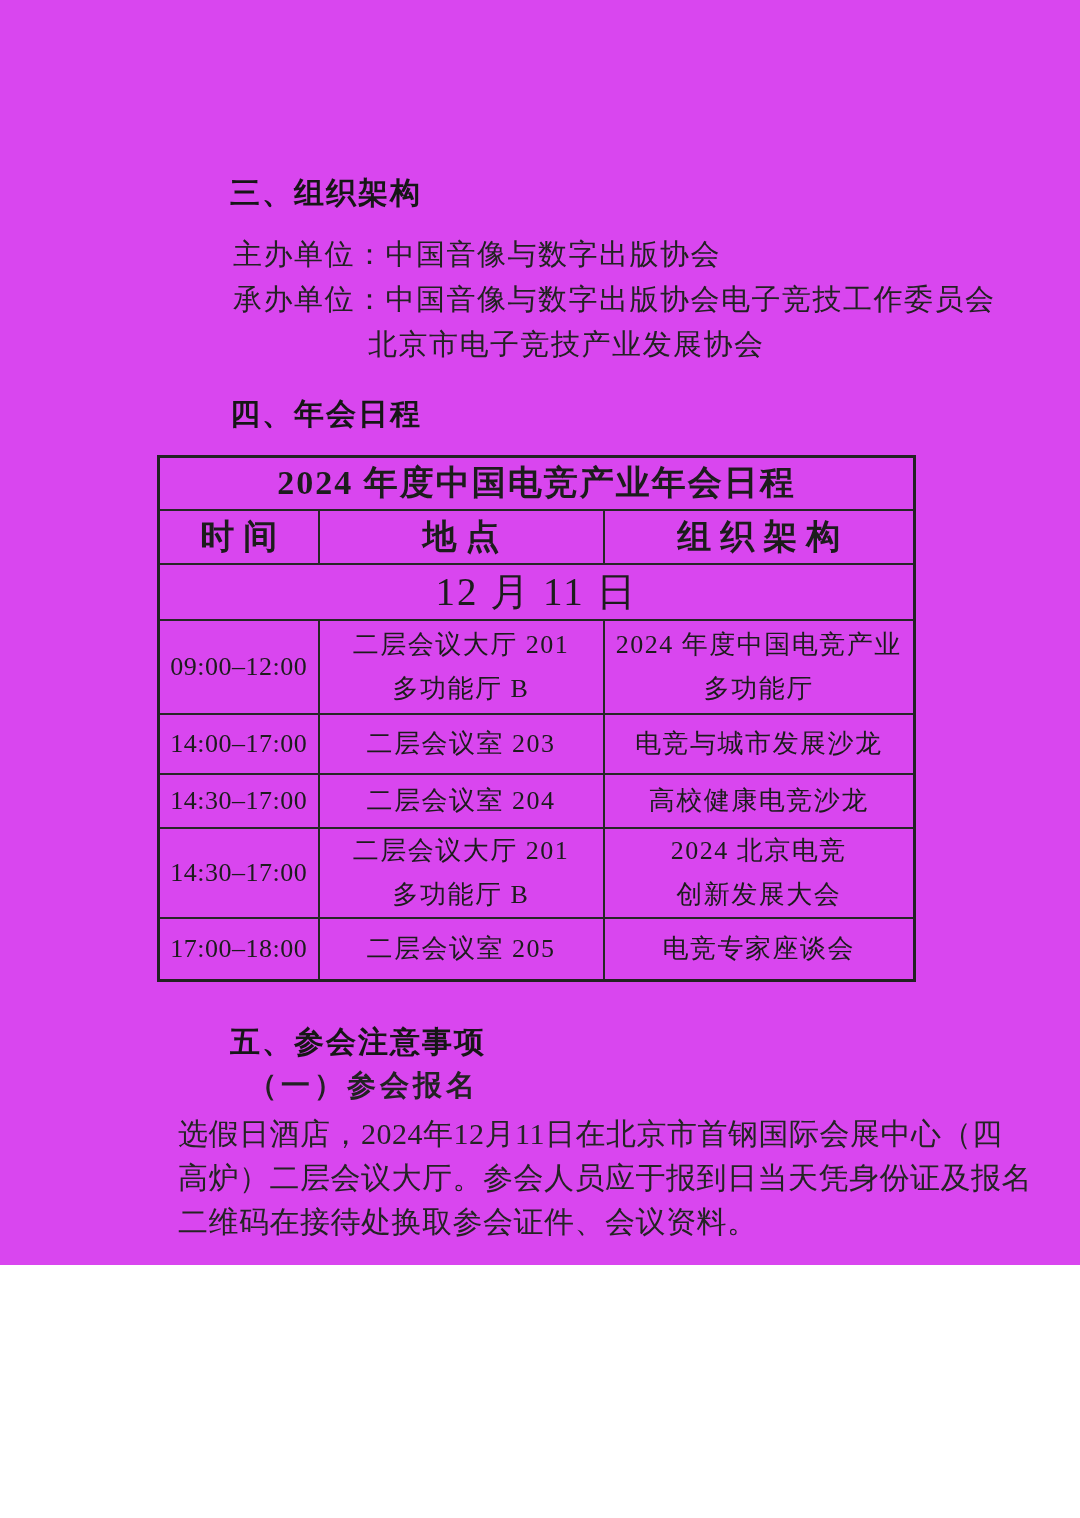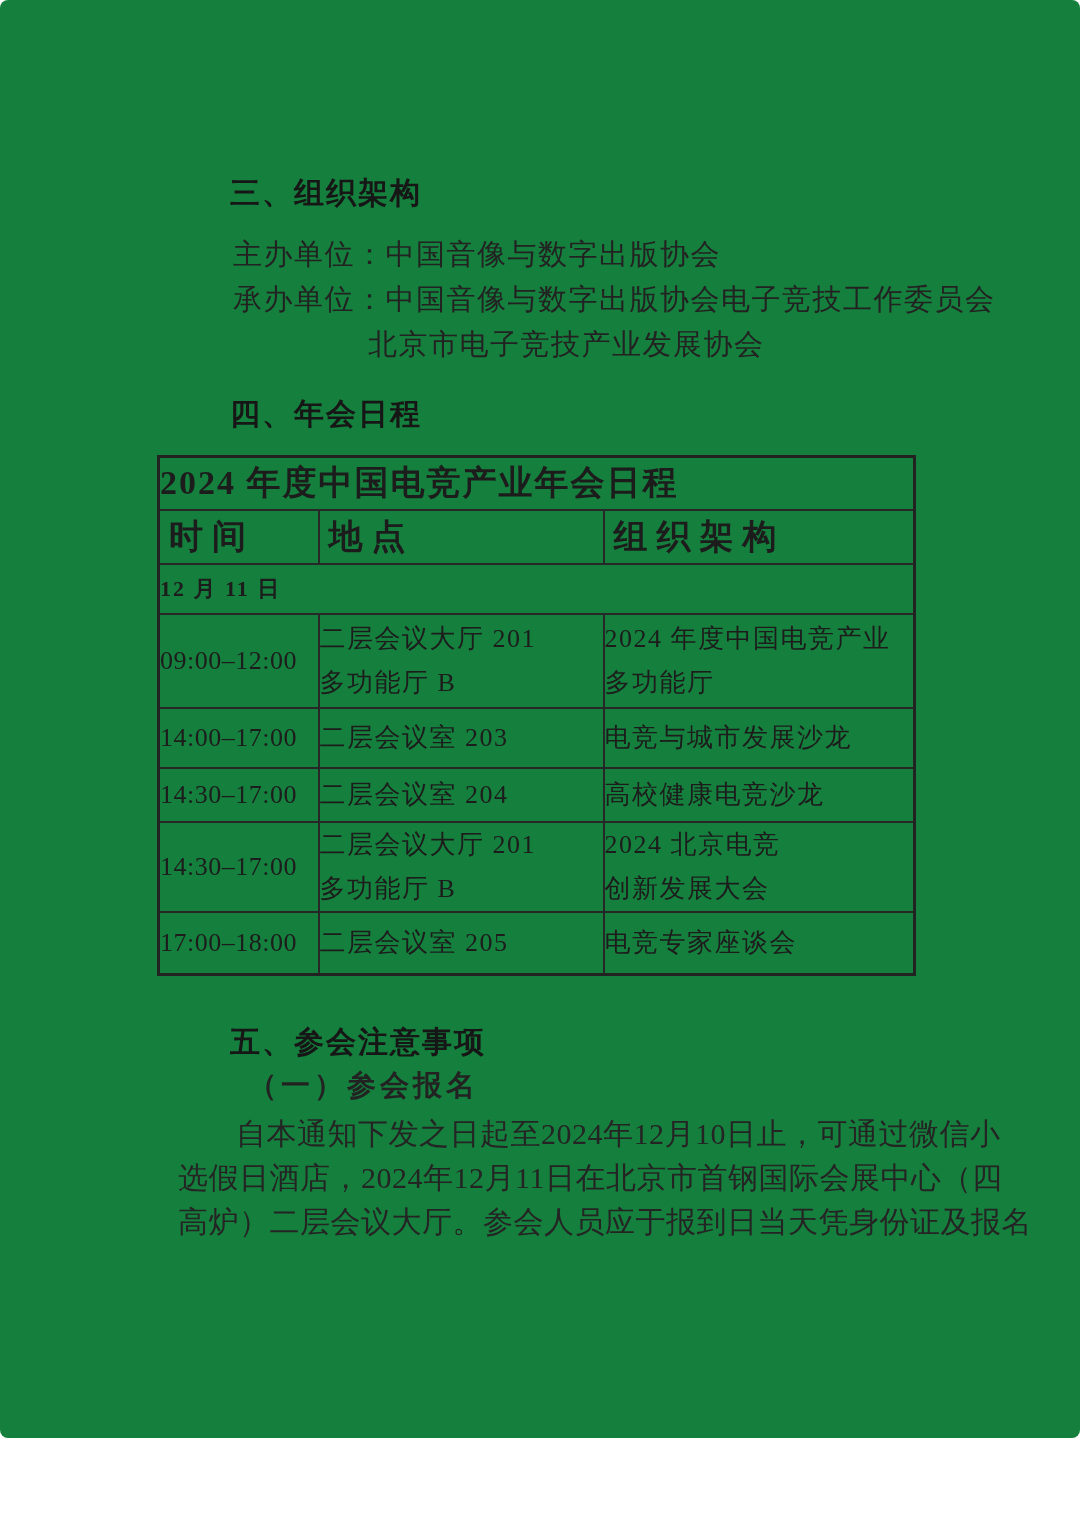--- a/index.html
+++ b/index.html
@@ -1,26 +1,25 @@
 <!DOCTYPE html>
 <html><head>
 <meta charset="utf-8">
 <style>
   html, body { margin: 0; padding: 0; }
   body { background: #ffffff; }
 
   .page {
     position: relative;
     width: 1080px;
-    height: 1438px;
-    background: #15803d;
+    height: 1265px;
+    background: #d946ef;
     color: #1e1e1e;
     overflow: hidden;
     font-family: "Liberation Serif", "DejaVu Serif", serif;
-    border-radius: 8px;
   }
 
   
   .sec-heading {
     position: absolute;
     left: 230px;
     font-family: "Liberation Sans", "DejaVu Sans", sans-serif;
     font-weight: 700;
     font-size: 30px;
     line-height: 30px;
@@ -51,41 +50,41 @@
     left: 157px;
     top: 455px;
     width: 756px;
     border-collapse: collapse;
     border: 3px solid #222222;
     table-layout: fixed;
     color: #1c1c1c;
   }
   .schedule-table td {
     border: 2px solid #272727;
-    text-align: left;
+    text-align: center;
     vertical-align: middle;
     padding: 0;
     overflow: hidden;
   }
   .t-title {
     font-size: 34px;
     font-weight: 600;
     letter-spacing: 2px;
     white-space: nowrap;
   }
   .t-colhead {
     font-size: 34px;
     font-weight: 700;
     letter-spacing: 9px;
     text-indent: 9px;
     white-space: nowrap;
   }
   .t-date {
-    font-size: 22px;
-    font-weight: 700;
+    font-size: 39px;
+    font-weight: 400;
     letter-spacing: 2px;
     white-space: nowrap;
   }
   .t-time {
     font-size: 26px;
     letter-spacing: 0.5px;
     white-space: nowrap;
   }
   .t-cell {
     font-size: 26px;
@@ -216,23 +215,23 @@
         <td class="t-cell">电竞专家座谈会</td>
       </tr>
     </tbody>
   </table>
 
   <div id="notes-heading" class="sec-heading">五、参会注意事项</div>
 
   <div class="sub-heading">（一）参会报名</div>
 
   <div class="notes-paragraph">
-    <div class="pline first">自本通知下发之日起至2024年12月10日止，可通过微信小</div>
     <div class="pline">选假日酒店，2024年12月11日在北京市首钢国际会展中心（四</div>
     <div class="pline">高炉）二层会议大厅。参会人员应于报到日当天凭身份证及报名</div>
+    <div class="pline">二维码在接待处换取参会证件、会议资料。</div>
   </div>
 
   <div class="watermark">
     <span style="display:inline-flex;">
       <svg width="44" height="44" viewBox="0 0 48 46" aria-hidden="true">
         <ellipse cx="19" cy="31" rx="16" ry="11" fill="none" stroke="#dfdfdf" stroke-width="3"></ellipse>
         <circle cx="15" cy="30" r="6" fill="none" stroke="#dfdfdf" stroke-width="2.5"></circle>
         <circle cx="16.5" cy="28.5" r="2.3" fill="#dfdfdf"></circle>
         <path d="M30 15 q7 1 8.5 8.5" fill="none" stroke="#dfdfdf" stroke-width="3" stroke-linecap="round"></path>
         <path d="M32 6 q11 1.5 13 13" fill="none" stroke="#dfdfdf" stroke-width="3" stroke-linecap="round"></path>

